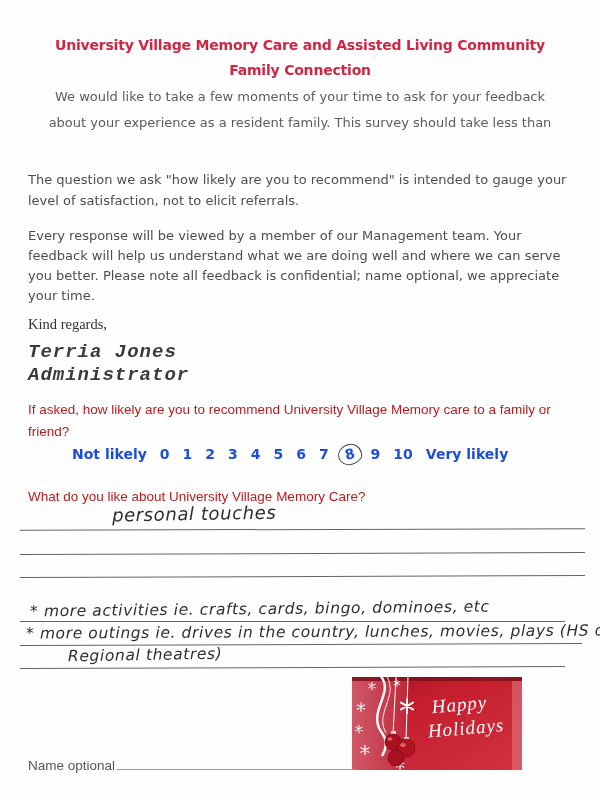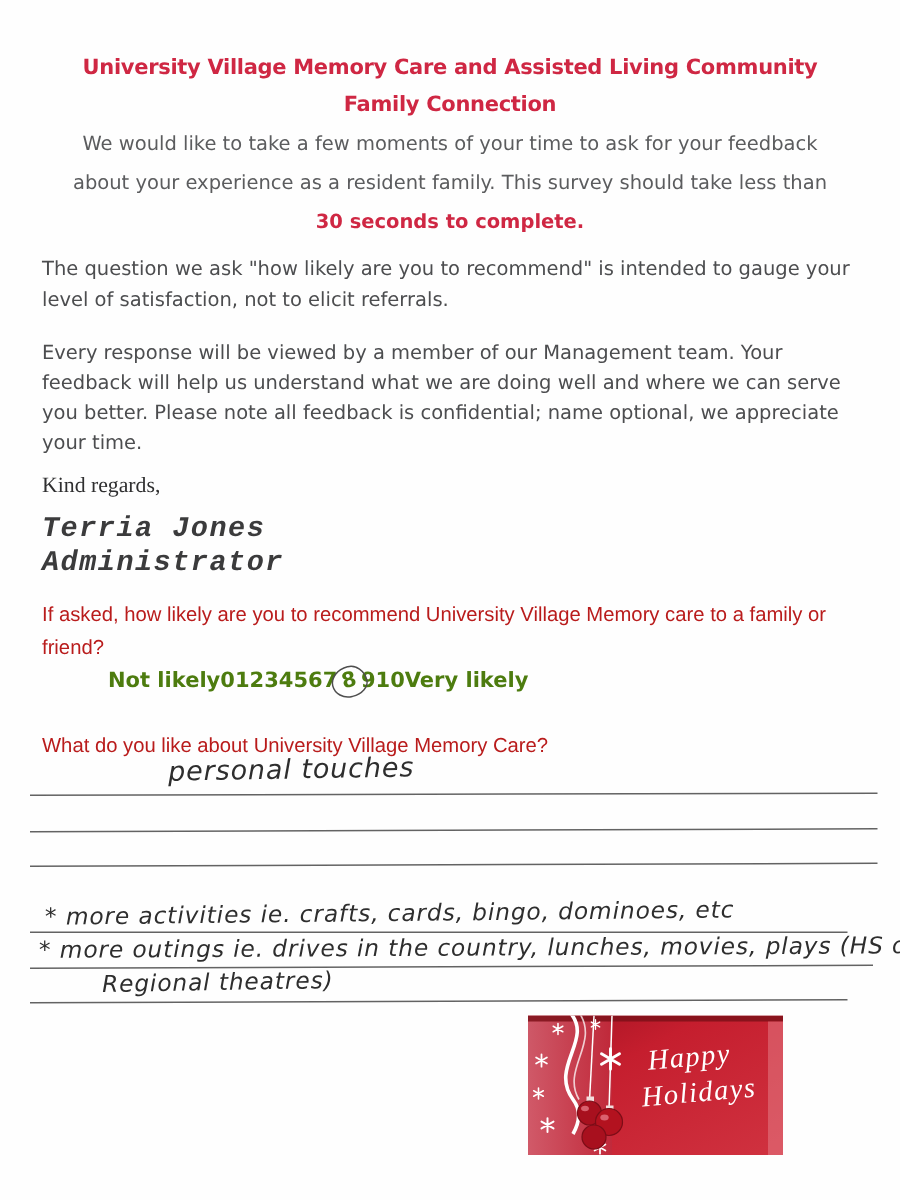--- a/index.html
+++ b/index.html
@@ -42,22 +42,22 @@
   }
   .q1{top:399px;}
   .q2{top:486px;}
   .q3{top:587px;}
   .short-line{
     display:inline-block;width:58px;height:12px;
     border-bottom:1.6px solid #8a8a8a;margin-left:8px;
   }
   
   .scale{
-    position:absolute;top:446px;left:72px;display:flex;align-items:center;
-    color:#4d7c0f;font-weight:bold;font-size:14px;
+    position:absolute;top:446px;left:72px;display:flex;align-items:center;gap:13px;
+    color:#1d4ed8;font-weight:bold;font-size:14px;
   }
   .scale .endlabel{white-space:nowrap;}
   .circled{
     display:inline-block;border:1.7px solid #4e4e4e;
     border-radius:55% 45% 52% 48% / 50% 58% 42% 50%;
     padding:1px 6px 2px;margin:-3px -4px;transform:rotate(-14deg);
   }
   
   .hand{
     position:absolute;display:inline-block;
@@ -95,21 +95,20 @@
 <div class="page">
 
   <div class="title">
     <div>University Village Memory Care and Assisted Living Community</div>
     <div>Family Connection</div>
   </div>
 
   <div class="intro">
     <div>We would like to take a few moments of your time to ask for your feedback</div>
     <div>about your experience as a resident family. This survey should take less than</div>
-    <div class="hl">30 seconds to complete.</div>
   </div>
 
   <div class="para p-gauge">The question we ask "how likely are you to recommend" is intended to gauge your level of satisfaction, not to elicit referrals.</div>
   <div class="para p-response">Every response will be viewed by a member of our Management team. Your feedback will help us understand what we are doing well and where we can serve you better. Please note all feedback is confidential; name optional, we appreciate your time.</div>
 
   <div class="kind">Kind regards,</div>
   <div class="sig sig-name">Terria Jones</div>
   <div class="sig sig-role">Administrator</div>
 
   <div class="q q1">If asked, how likely are you to recommend University Village Memory care to a family or friend?</div>
@@ -179,14 +178,17 @@
     <circle cx="54" cy="71" r="9" fill="#b3121f" stroke="#7c0d17" stroke-width="0.8"></circle>
     <circle cx="44" cy="81" r="8" fill="#a8101e" stroke="#7c0d17" stroke-width="0.8"></circle>
     <ellipse cx="38" cy="62" rx="2.6" ry="1.8" fill="#e0707c" opacity="0.85"></ellipse>
     <ellipse cx="51" cy="68" rx="2.8" ry="2" fill="#e0707c" opacity="0.85"></ellipse>
     <g transform="rotate(-5 105 32)" fill="#ffffff" font-family="Liberation Serif, serif" font-style="italic" font-size="19" letter-spacing="1">
       <text x="80" y="34">Happy</text>
       <text x="74" y="58">Holidays</text>
     </g>
   </svg>
 
+  <div class="namefield">
+    <span>Name optional</span><span class="name-line"></span>
+  </div>
 
 </div>
 
 </body></html>

